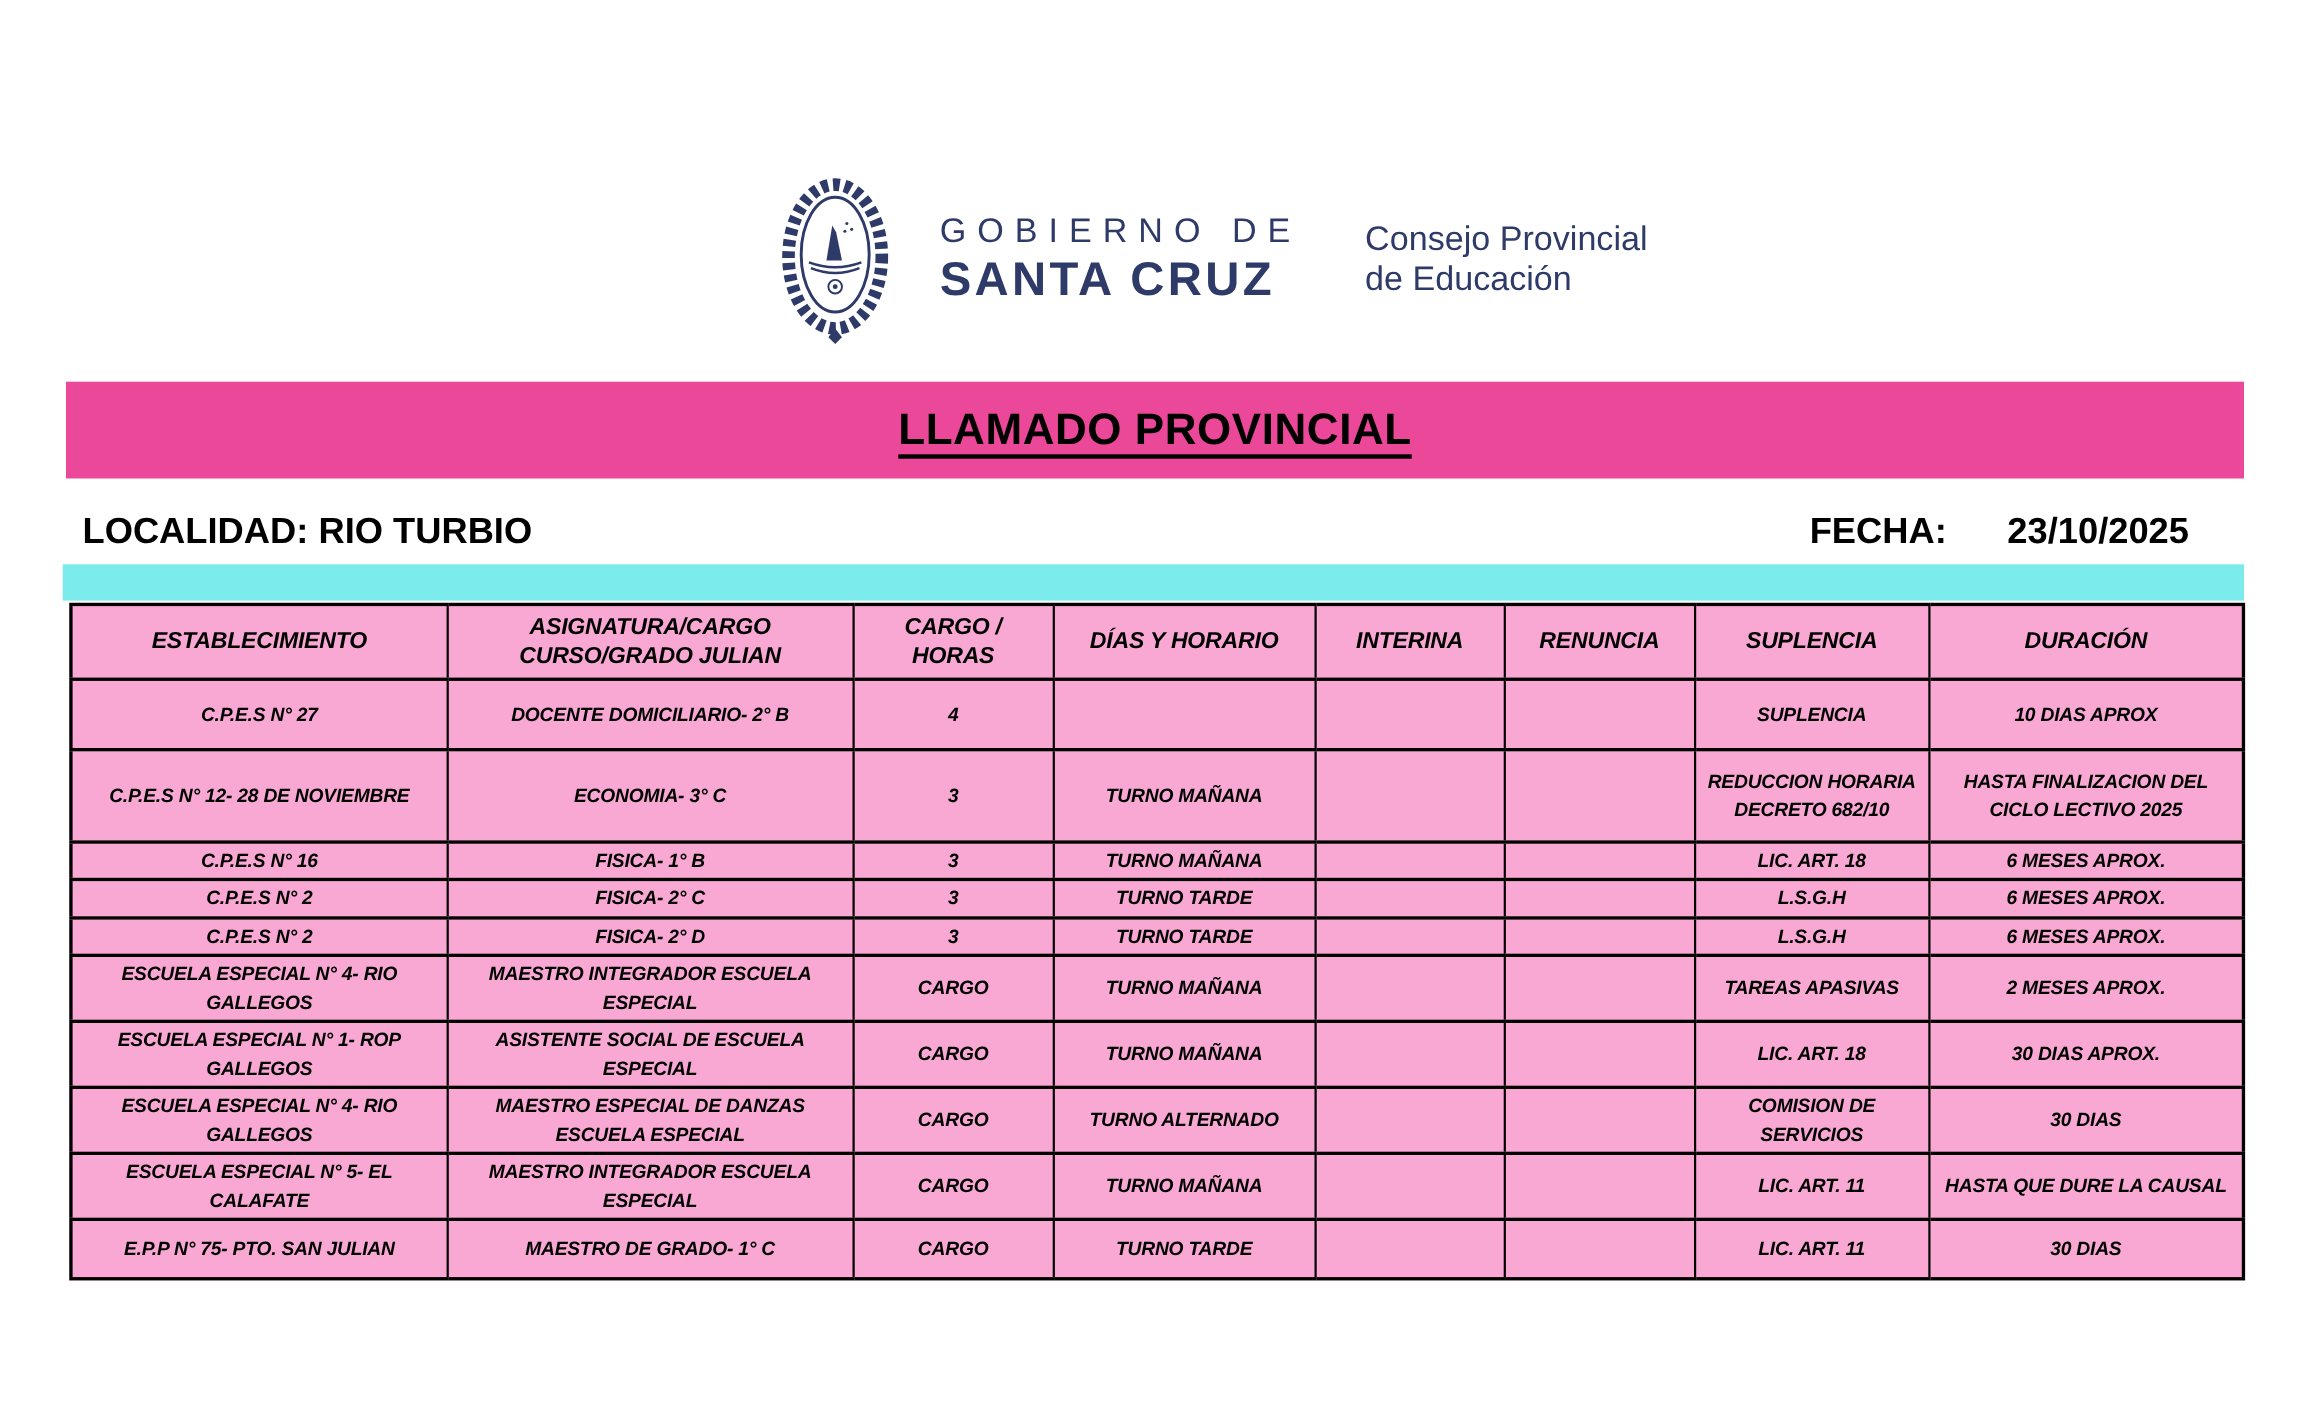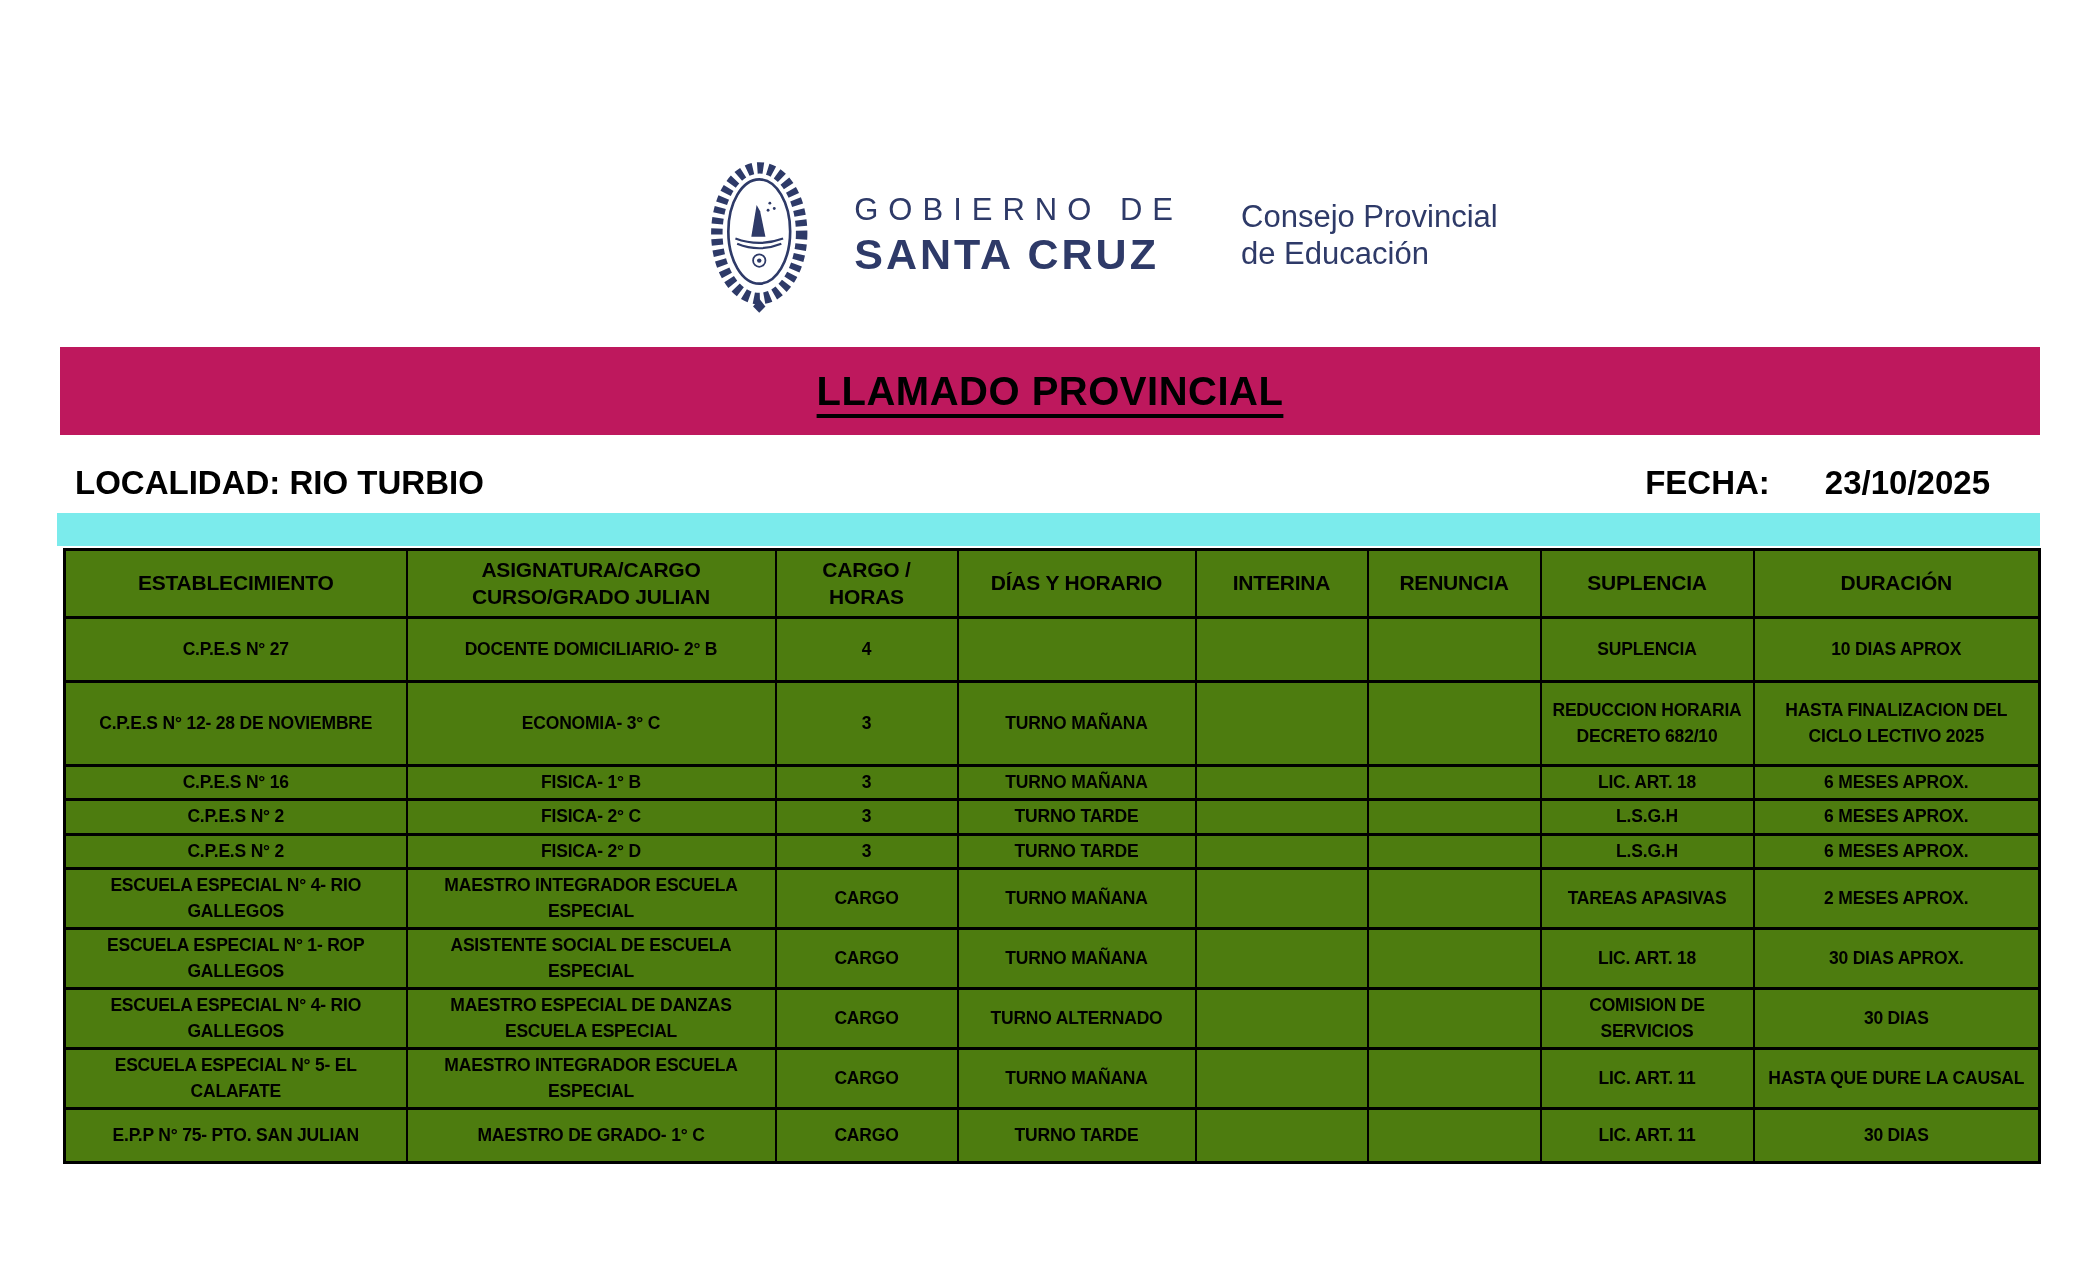--- a/index.html
+++ b/index.html
@@ -23,21 +23,21 @@
   .gov-text { margin-left: 42px; color: #2e3a68; white-space: nowrap; }
   .gov-line1 { font-size: 31px; font-weight: 400; letter-spacing: 10px; }
   .gov-line2 { font-size: 43px; font-weight: bold; letter-spacing: 3px; margin-top: 2px; }
   .council-text { margin-left: 58px; color: #2e3a68; white-space: nowrap; }
   .council-line { font-size: 31px; font-weight: 500; line-height: 1.2; }
 
   
   .banner {
     position: absolute;
     top: 347px; left: 60px; width: 1980px; height: 88px;
-    background: #be185d;
+    background: #ec4899;
     display: flex; align-items: center; justify-content: center;
   }
   .banner-title {
     font-size: 40px; font-weight: bold;
     text-decoration: underline;
     text-decoration-thickness: 4px;
     text-underline-offset: 9px;
     letter-spacing: 0.5px;
   }
 
@@ -58,21 +58,22 @@
     top: 513px; left: 57px; width: 1983px; height: 33px;
     background: #7bebec;
   }
 
   
   .grid-wrap { position: absolute; top: 548px; left: 63px; }
   table.grid {
     border-collapse: collapse;
     table-layout: fixed;
     width: 1975px;
-    background: #4d7c0f;
+    background: #f9a8d4;
+    font-style: italic;
   }
   table.grid th, table.grid td {
     border-left: 2px solid #000;
     border-right: 2px solid #000;
     border-top: 3px solid #000;
     border-bottom: 3px solid #000;
     text-align: center;
     vertical-align: middle;
     padding: 3px 8px;
     letter-spacing: -0.2px;

